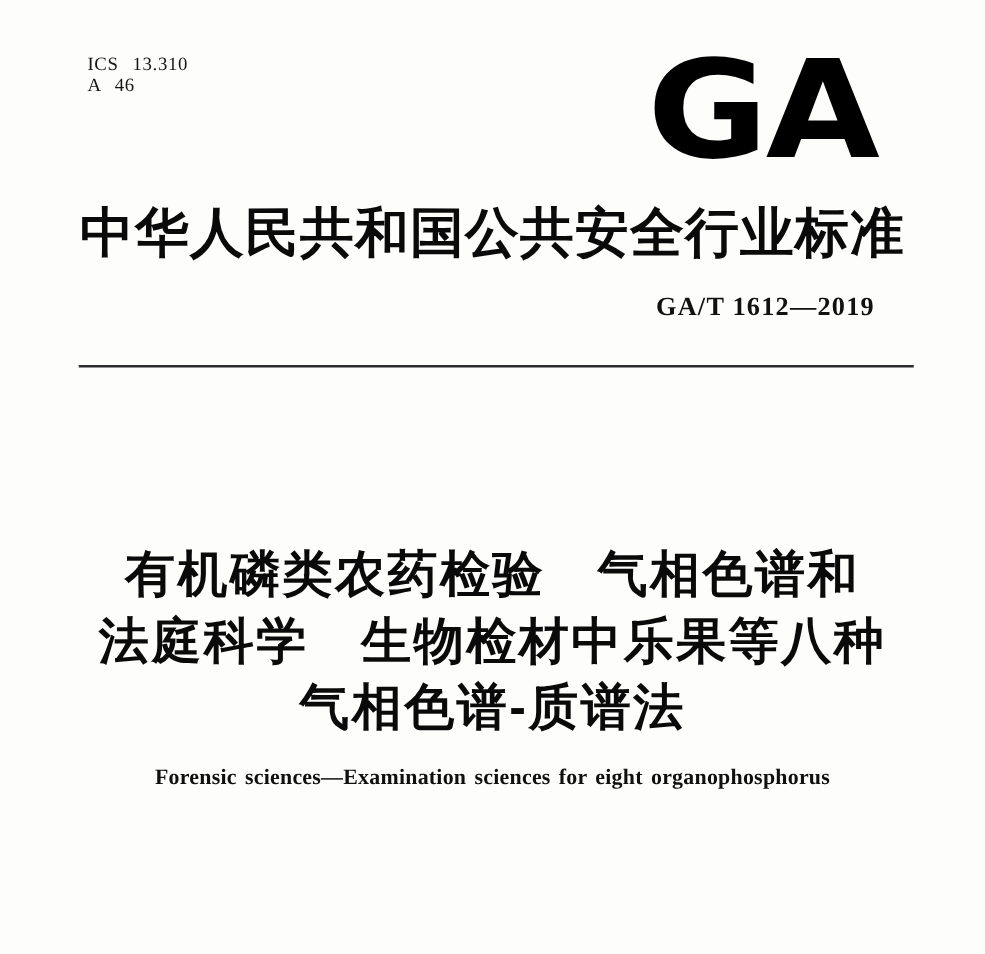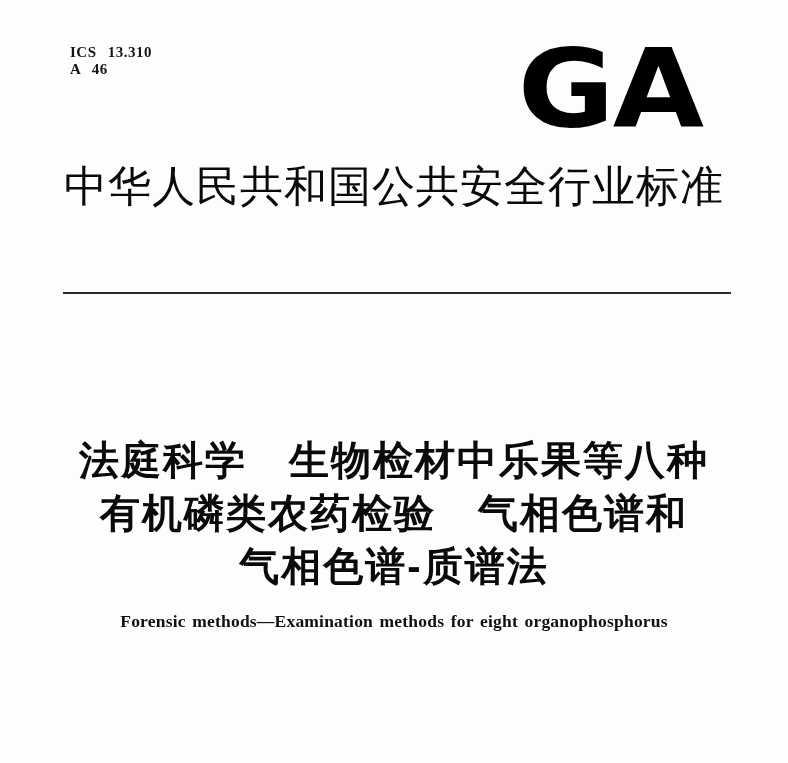--- a/index.html
+++ b/index.html
@@ -7,36 +7,36 @@
     position:relative;
     width:788px; height:763px;
     background:#fdfdfc;
     overflow:hidden;
     color:#0d0d0d;
     font-family:"Liberation Serif", serif;
   }
   .ics-block {
     position:absolute; left:70px; top:44px;
     font-family:"Liberation Serif", serif;
-    font-weight:bold; font-size:15px; line-height:17px;
+    font-weight:normal; font-size:15px; line-height:17px;
     letter-spacing:0.5px; word-spacing:7px;
     color:#151515;
   }
   .ga-logo {
     position:absolute; top:40px; right:86px;
     font-family:"DejaVu Sans", sans-serif;
     font-weight:bold; font-size:118px; line-height:104px;
     letter-spacing:-2px; color:#000;
     transform:scaleY(0.92); transform-origin:top right;
   }
   .std-type {
     position:absolute; top:158px; left:0; width:100%;
     text-align:center;
     font-family:"Liberation Sans", "DejaVu Sans", sans-serif;
-    font-weight:normal; font-size:43px; letter-spacing:1px;
+    font-weight:bold; font-size:43px; letter-spacing:1px;
     color:#0a0a0a; white-space:nowrap;
   }
   .std-number {
     position:absolute; top:233px; right:88px;
     font-family:"Liberation Serif", serif;
     font-weight:bold; font-size:21px; letter-spacing:1px;
     color:#111;
   }
   .rule {
     position:absolute; top:292px; left:63px; right:57px;
@@ -65,26 +65,27 @@
 
   <div class="ics-block">
     <div>ICS 13.310</div>
     <div>A 46</div>
   </div>
 
   <div class="ga-logo">GA</div>
 
   <div class="std-type">中华人民共和国公共安全行业标准</div>
 
+  <div class="std-number">GA/T 1612—2019</div>
 
   <div class="rule"></div>
 
   <div class="title-cn">
+    <div class="line">有机磷类农药检验　气相色谱和</div>
     <div class="line">法庭科学　生物检材中乐果等八种</div>
-    <div class="line">有机磷类农药检验　气相色谱和</div>
     <div class="line">气相色谱-质谱法</div>
   </div>
 
   <div class="title-en">
-    <div>Forensic methods—Examination methods for eight organophosphorus</div>
+    <div>Forensic sciences—Examination sciences for eight organophosphorus</div>
   </div>
 
 </div>
 
 </body></html>

